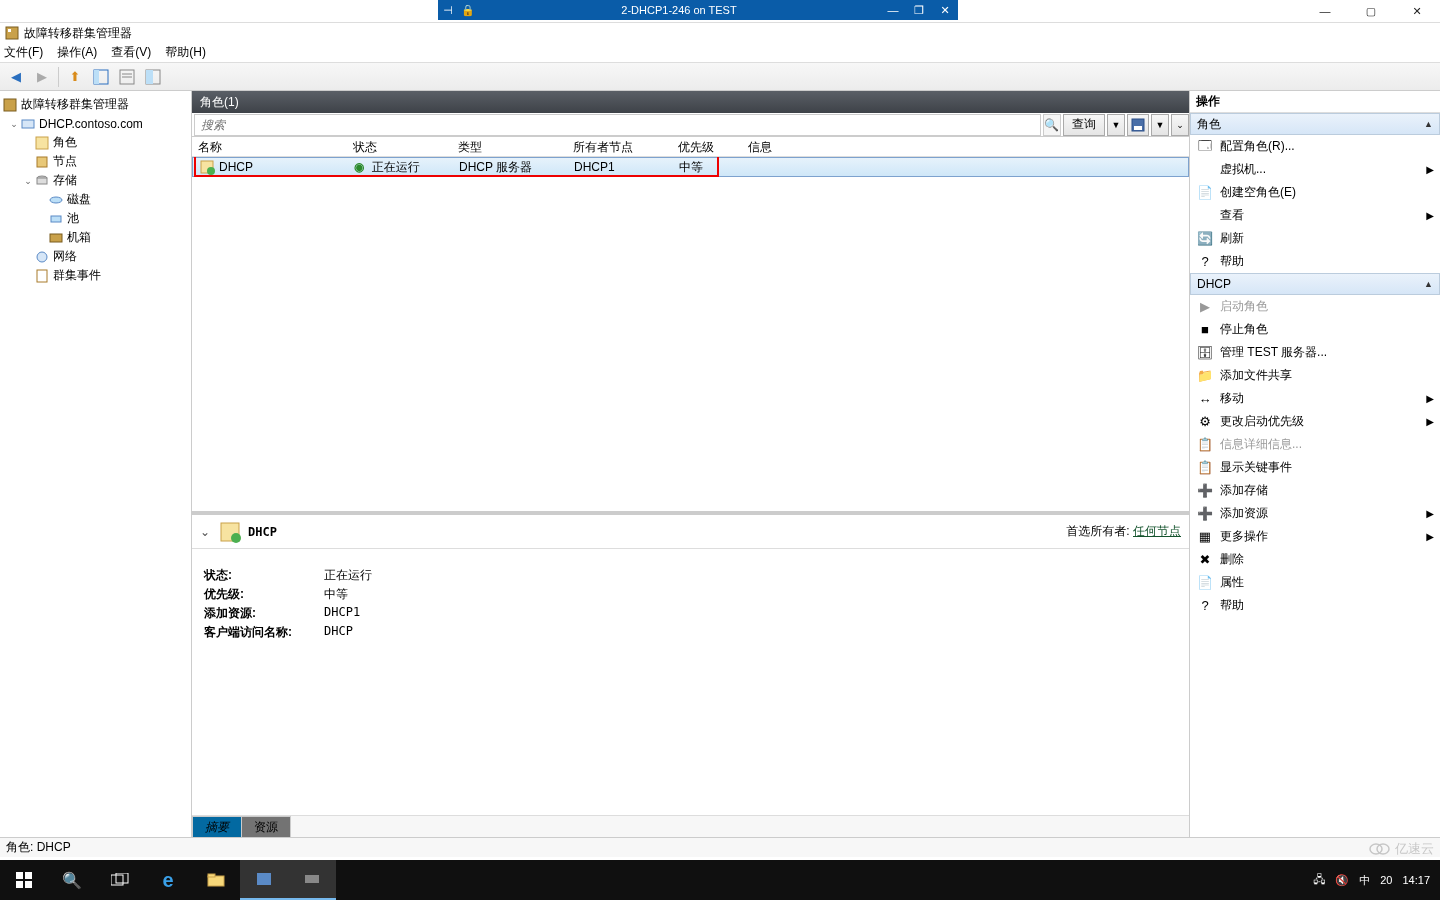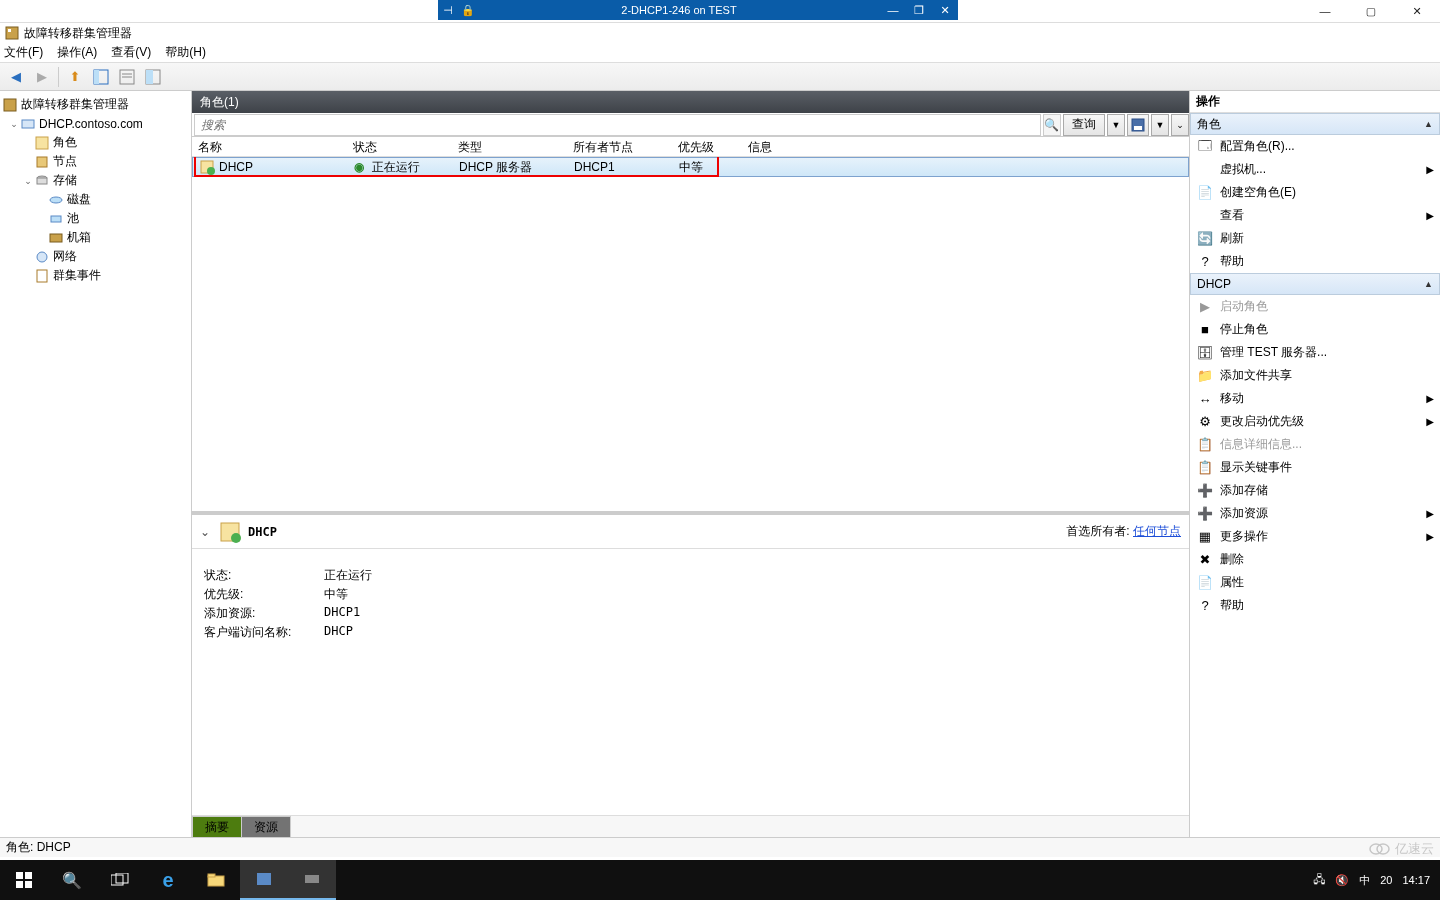--- a/index.html
+++ b/index.html
@@ -56,29 +56,29 @@
 .grid-row .cell { padding: 0 6px; }
 .grid-row .status-icon { color: #2a8a2a; font-weight: bold; margin-right: 4px; }
 .red-box { position: absolute; border: 2px solid #e00; pointer-events: none; }
 
 .detail-pane { border-top: 4px solid #ccc; flex: 1; display: flex; flex-direction: column; }
 .detail-head { height: 34px; display: flex; align-items: center; padding: 0 8px; border-bottom: 1px solid #ddd; }
 .detail-head .chev { width: 18px; color: #555; }
 .detail-head .dicon { width: 24px; height: 24px; margin-right: 6px; }
 .detail-head .dtitle { font-weight: bold; font-family: "SimSun", monospace; }
 .detail-head .owner { margin-left: auto; font-size: 12px; }
-.detail-head .owner a { color: #1d4ed8; }
+.detail-head .owner a { color: #14532d; }
 .detail-body { flex: 1; padding: 18px 12px; font-size: 12px; }
 .detail-body .row { display: flex; height: 19px; }
-.detail-body .k { width: 120px; font-weight: normal; }
+.detail-body .k { width: 120px; font-weight: bold; }
 .detail-body .v { font-family: "SimSun", monospace; }
 
 .tabs { height: 22px; display: flex; border-top: 1px solid #ddd; background: #f7f7f7; }
 .tabs .tab { padding: 2px 12px; border: 1px solid #ccc; border-bottom: none; background: #737373; font-size: 12px; margin-right: -1px; }
-.tabs .tab.inactive { background: #4d7c0f; }
+.tabs .tab.inactive { background: #0369a1; font-style: italic; }
 
 
 .actions { width: 250px; display: flex; flex-direction: column; font-size: 12px; }
 .actions-title { height: 22px; background: #fff; border-bottom: 1px solid #ddd; display: flex; align-items: center; padding: 0 6px; font-weight: bold; }
 .actions-section { height: 22px; background: linear-gradient(#eaf2fb,#d6e6f7); border: 1px solid #bcd; display: flex; align-items: center; padding: 0 6px; position: relative; }
 .actions-section .up { position: absolute; right: 6px; font-size: 9px; color: #333; }
 .action-item { height: 23px; display: flex; align-items: center; padding: 0 6px; }
 .action-item.disabled { color: #999; }
 .action-item .aicon { width: 18px; height: 16px; margin-right: 6px; display: inline-flex; align-items: center; justify-content: center; font-size: 13px; }
 .action-item .arrow { margin-left: auto; font-size: 10px; }

